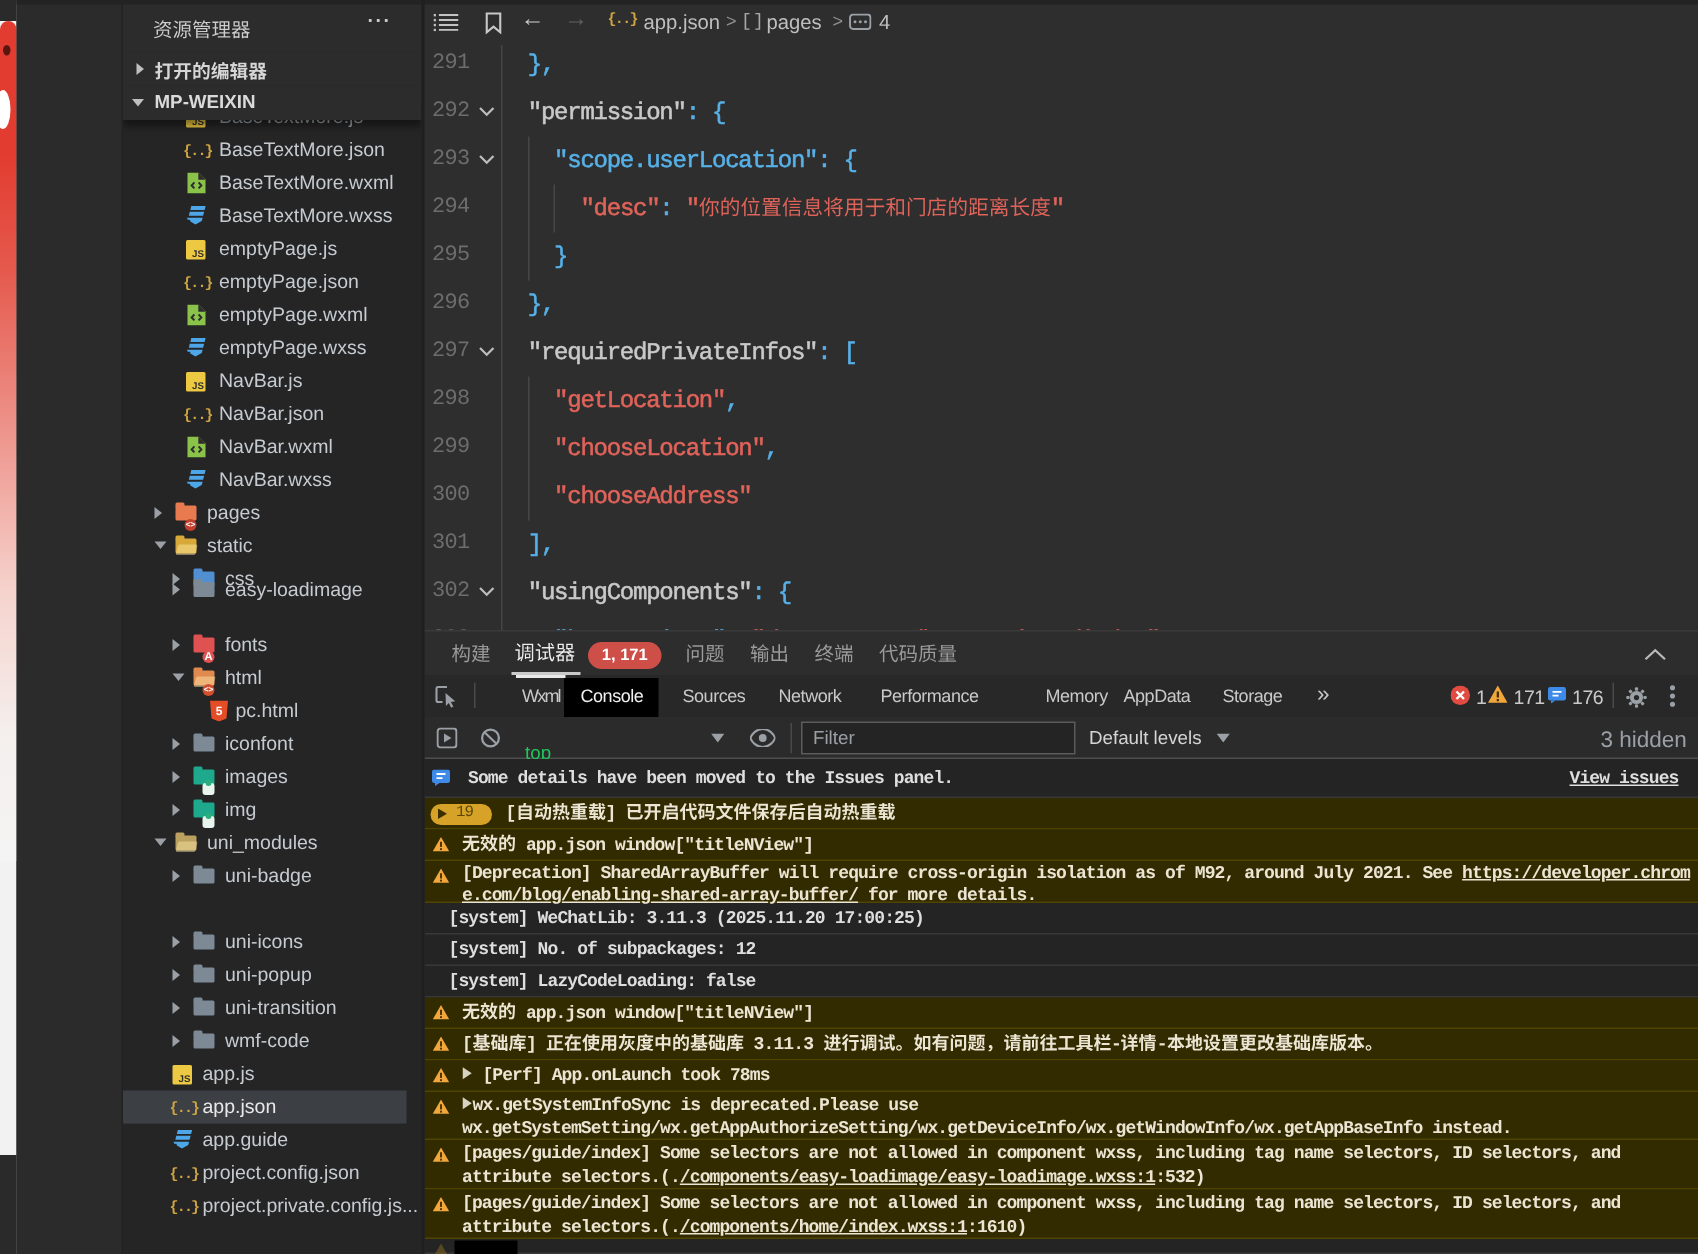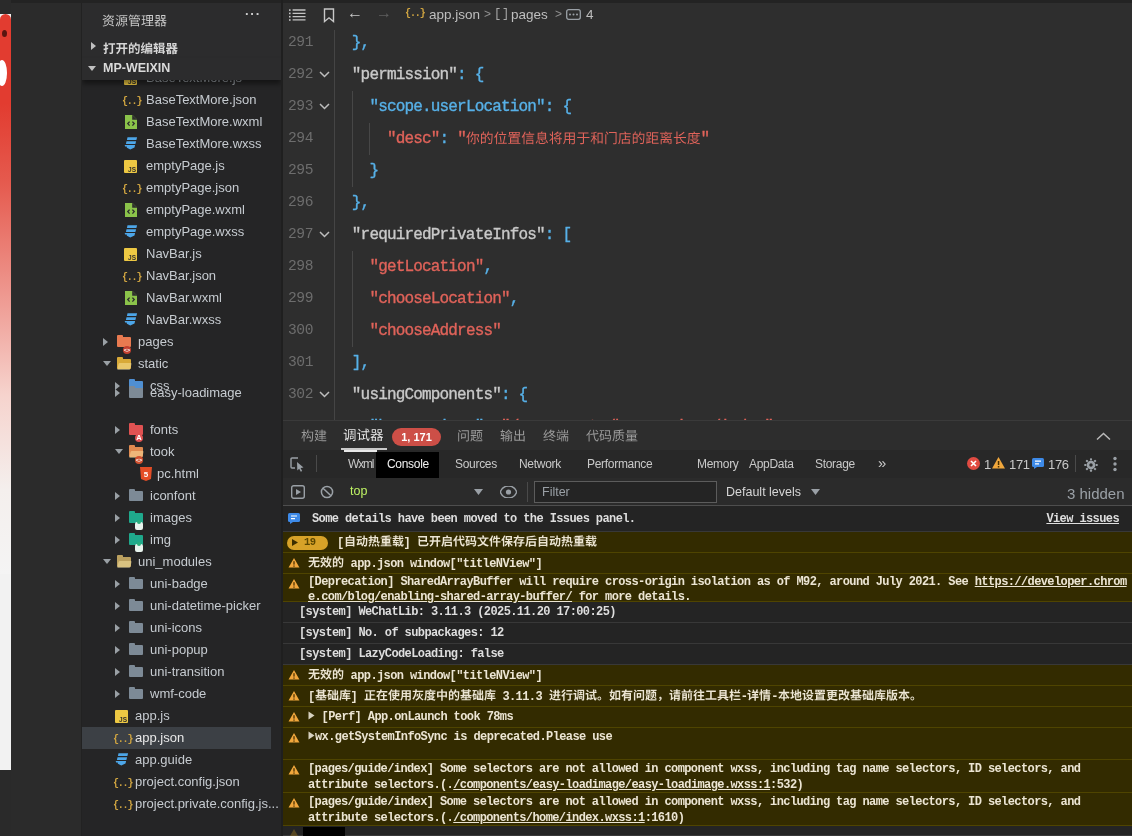--- a/index.html
+++ b/index.html
@@ -163,21 +163,21 @@
       <div class="trow" style="top:419px">
         <span class="tw twr" style="left:33px"></span>
         <span class="fold" style="left:47px;background:#e05252"></span>
         <span class="badge" style="left:53px;background:#e05252;color:#fff;font-size:7.5px">A</span>
         <span class="tlbl" style="left:68px;color:#c6cbd0">fonts</span>
       </div>
       <div class="trow" style="top:441px">
         <span class="tw twd" style="left:33px"></span>
         <span class="fold open" style="left:47px;background:#e08a50"></span>
         <span class="badge" style="left:53px;background:#d0502f">&lt;&gt;</span>
-        <span class="tlbl" style="left:68px;color:#c6cbd0">took</span>
+        <span class="tlbl" style="left:68px;color:#c6cbd0">html</span>
       </div>
       <div class="trow" style="top:463px">
         <svg class="fic" style="left:57px" width="12" height="14" viewBox="0 0 12 14">
           <path fill="#e44d26" d="M0 0 H12 L11 12 L6 14 L1 12 Z"></path>
           <text x="6" y="9.5" font-size="8" font-weight="bold" fill="#fff" text-anchor="middle" font-family="Liberation Sans">5</text>
         </svg>
         <span class="tlbl" style="left:75px;color:#c6cbd0">pc.html</span>
       </div>
       <div class="trow" style="top:485px">
         <span class="tw twr" style="left:33px"></span>
@@ -200,25 +200,20 @@
       </div>
       <div class="trow" style="top:551px">
         <span class="tw twd" style="left:21px"></span>
         <span class="fold open" style="left:35px;background:#bba05f"></span>
         <span class="tlbl" style="left:56px;color:#c6cbd0">uni_modules</span>
       </div>
       <div class="trow" style="top:573px">
         <span class="tw twr" style="left:33px"></span>
         <span class="fold" style="left:47px;background:#7d8a96"></span>
         <span class="tlbl" style="left:68px;color:#c6cbd0">uni-badge</span>
-      </div>
-      <div class="trow" style="top:595px">
-        <span class="tw twr" style="left:33px"></span>
-        <span class="fold" style="left:47px;background:#7d8a96"></span>
-        <span class="tlbl" style="left:68px;color:#c6cbd0">uni-datetime-picker</span>
       </div>
       <div class="trow" style="top:617px">
         <span class="tw twr" style="left:33px"></span>
         <span class="fold" style="left:47px;background:#7d8a96"></span>
         <span class="tlbl" style="left:68px;color:#c6cbd0">uni-icons</span>
       </div>
       <div class="trow" style="top:639px">
         <span class="tw twr" style="left:33px"></span>
         <span class="fold" style="left:47px;background:#7d8a96"></span>
         <span class="tlbl" style="left:68px;color:#c6cbd0">uni-popup</span>
@@ -437,21 +432,21 @@
 </div>
 <div id="dtool" class="abs">
 <svg class="abs" style="left:8px;top:7px" width="14" height="14" viewBox="0 0 14 14">
         <rect x="0.7" y="0.7" width="12.6" height="12.6" rx="2" fill="none" stroke="#9aa0a6" stroke-width="1.4"></rect>
         <path d="M5 4 L10 7 L5 10 Z" fill="#9aa0a6"></path>
       </svg>
 <svg class="abs" style="left:37px;top:7px" width="14" height="14" viewBox="0 0 14 14">
         <circle cx="7" cy="7" r="5.6" fill="none" stroke="#9aa0a6" stroke-width="1.5"></circle>
         <path d="M3 3.2 L11 10.8" stroke="#9aa0a6" stroke-width="1.5"></path>
       </svg>
-<span class="abs" style="left:67px;top:6px;font-size:12.5px;color:#bef264">top</span>
+<span class="abs" style="left:67px;top:17px;font-size:12.5px;color:#22c55e">top</span>
 <svg class="abs" style="left:191px;top:11px" width="9" height="6" viewBox="0 0 9 6">
         <path d="M0 0 H9 L4.5 6 Z" fill="#9aa0a6"></path>
       </svg>
 <svg class="abs" style="left:217px;top:8px" width="17" height="12" viewBox="0 0 17 12">
         <path d="M8.5 0 C4 0 1.2 3.5 0.3 6 C1.2 8.5 4 12 8.5 12 C13 12 15.8 8.5 16.7 6 C15.8 3.5 13 0 8.5 0 Z" fill="none" stroke="#9aa0a6" stroke-width="1.4"></path>
         <circle cx="8.5" cy="6" r="2.6" fill="#9aa0a6"></circle>
       </svg>
 <div class="abs" style="left:244px;top:4px;width:1px;height:20px;background:#4a4a4a"></div>
 <div class="abs" style="left:251px;top:3px;width:183px;height:22px;border:1px solid #5c5c5c;background:#242424">
         <span class="abs" style="left:7px;top:3px;font-size:12.5px;color:#9aa0a6">Filter</span>
@@ -470,21 +465,21 @@
           <path stroke="#fff" stroke-width="1.2" d="M3 3 H9 M3 5.7 H7"></path>
         </svg>
         <span class="ctext" style="top:6px;left:29px">Some details have been moved to the Issues panel.</span>
         <span class="ctext lnk" style="left:auto;right:13px;top:6px">View issues</span>
       </div>
       <div class="crow warn" style="top:26px;height:21px">
         <div class="abs" style="left:4px;top:3.5px;width:41px;height:14px;border-radius:7px;background:#d7a228">
           <svg class="abs" style="left:5px;top:3.5px" width="6" height="7" viewBox="0 0 6 7">
             <path d="M0 0 L6 3.5 L0 7 Z" fill="#3b2e00"></path>
           </svg>
-          <span class="abs" style="left:17px;top:0.5px;font-size:10.5px;color:#5b4700;font-family:Liberation Mono,monospace;font-weight:bold">19</span>
+          <span class="abs" style="left:17px;top:0.5px;font-size:10.5px;color:#5b4700;font-family:Liberation Mono,monospace;font-weight:normal">19</span>
         </div>
         <span class="ctext" style="left:54px;top:3px;color:#ece5d3">[<svg width="60.0" height="12.2" style="vertical-align:-1.7px;">
             <path transform="translate(0 10.56) scale(0.012000 -0.012000)" fill="#ece5d3" d="M265 391H743V288H265ZM265 502V605H743V502ZM265 177H743V73H265ZM428 851C423 812 412 763 400 720H144V-89H265V-38H743V-87H870V720H526C542 755 558 795 573 835ZM1081 772V667H1474V772ZM1090 20 1091 22V19C1120 38 1163 52 1412 117L1423 70L1519 100C1498 65 1473 32 1443 3C1473 -16 1513 -59 1532 -88C1674 53 1716 264 1730 517H1833C1824 203 1814 81 1792 53C1781 40 1772 37 1755 37C1733 37 1691 37 1643 41C1663 8 1677 -42 1679 -76C1731 -78 1782 -78 1814 -73C1849 -66 1872 -56 1897 -21C1931 25 1941 172 1951 578C1951 593 1952 632 1952 632H1734L1736 832H1617L1616 632H1504V517H1612C1605 358 1584 220 1525 111C1507 180 1468 286 1432 367L1335 341C1351 303 1367 260 1381 217L1211 177C1243 255 1274 345 1295 431H1492V540H1048V431H1172C1150 325 1115 223 1102 193C1086 156 1072 133 1052 127C1066 97 1084 42 1090 20ZM2327 109C2338 47 2346 -35 2346 -84L2464 -67C2463 -18 2451 61 2438 122ZM2531 111C2553 49 2576 -31 2582 -80L2702 -57C2694 -7 2668 71 2643 130ZM2735 113C2780 48 2833 -40 2854 -94L2968 -43C2943 12 2887 97 2841 157ZM2156 150C2124 80 2073 0 2033 -47L2148 -94C2189 -38 2239 47 2271 120ZM2541 851 2539 711H2422V610H2535C2532 564 2527 522 2520 484L2461 517L2410 443L2399 546L2300 523V606H2404V716H2300V847H2190V716H2057V606H2190V498L2034 465L2058 349L2190 382V289C2190 277 2186 273 2172 273C2159 273 2117 273 2077 275C2091 244 2106 198 2109 167C2176 167 2223 170 2257 187C2291 205 2300 234 2300 288V410L2406 437L2404 434L2488 383C2461 326 2421 279 2359 242C2385 222 2419 180 2433 153C2504 197 2552 252 2584 320C2622 294 2656 270 2679 249L2739 345C2710 368 2667 396 2620 425C2634 480 2642 542 2646 610H2739C2734 340 2735 171 2863 171C2938 171 2969 207 2980 330C2953 338 2913 356 2891 375C2888 304 2882 274 2868 274C2837 274 2841 433 2852 711H2651L2654 851ZM3153 540V221H3435V177H3120V86H3435V34H3046V-61H3957V34H3556V86H3892V177H3556V221H3854V540H3556V578H3950V672H3556V723C3666 731 3770 742 3858 756L3802 849C3632 821 3361 804 3127 800C3137 776 3149 735 3151 707C3241 708 3338 711 3435 716V672H3052V578H3435V540ZM3270 345H3435V300H3270ZM3556 345H3732V300H3556ZM3270 461H3435V417H3270ZM3556 461H3732V417H3556ZM4736 785C4777 742 4827 682 4848 642L4941 703C4918 742 4865 800 4823 840ZM4055 110 4065 3 4307 24V-86H4418V34L4573 49L4574 145L4418 134V190H4557L4558 289H4418V348H4307V289H4213C4230 314 4248 341 4265 370H4570V463H4316L4342 519L4267 539H4600C4609 386 4625 246 4655 139C4610 78 4558 27 4499 -14C4527 -35 4562 -71 4579 -97C4624 -63 4664 -23 4701 20C4735 -43 4780 -80 4838 -80C4921 -80 4955 -39 4972 117C4944 128 4905 154 4882 180C4877 75 4867 34 4848 34C4821 34 4797 67 4778 124C4841 224 4890 339 4926 466L4820 495C4800 419 4773 347 4741 281C4729 356 4720 444 4715 539H4957V632H4711C4709 702 4709 774 4711 848H4592C4592 775 4593 702 4596 632H4378V690H4543V782H4378V849H4264V782H4096V690H4264V632H4046V539H4221C4213 513 4203 487 4192 463H4060V370H4146C4135 351 4126 337 4120 329C4103 302 4087 284 4068 280C4082 251 4099 197 4105 175C4114 184 4150 190 4188 190H4307V126Z"></path>
           </svg>] <svg width="180.0" height="12.2" style="vertical-align:-1.7px;">
             <path transform="translate(0 10.56) scale(0.012000 -0.012000)" fill="#ece5d3" d="M91 793V674H711V461H255V597H131V130C131 -23 189 -62 383 -62C428 -62 669 -62 717 -62C900 -62 944 -7 967 183C932 190 877 210 846 230C831 84 816 58 712 58C653 58 434 58 382 58C272 58 255 67 255 130V343H711V296H836V793ZM1625 678V433H1396V462V678ZM1046 433V318H1262C1243 200 1189 84 1043 -4C1073 -24 1119 -67 1140 -94C1314 16 1371 167 1389 318H1625V-90H1751V318H1957V433H1751V678H1928V792H1079V678H1272V463V433ZM2289 322V-81H2406V-33H2790V-81H2912V322ZM2406 76V212H2790V76ZM2418 822C2433 789 2450 748 2463 713H2146V455C2146 315 2137 121 2028 -11C2056 -25 2107 -70 2127 -93C2235 36 2263 239 2268 396H2889V713H2597C2584 750 2560 808 2536 851ZM2269 602H2768V507H2269ZM3716 786C3768 736 3828 665 3853 619L3950 680C3921 727 3858 795 3806 842ZM3527 834C3530 728 3535 630 3543 539L3340 512L3357 397L3554 424C3591 117 3669 -72 3840 -87C3896 -91 3951 -45 3976 149C3954 161 3901 192 3878 218C3870 107 3858 56 3835 58C3754 69 3702 217 3674 440L3965 480L3948 593L3662 555C3655 641 3651 735 3649 834ZM3284 841C3223 690 3118 542 3009 449C3030 420 3065 356 3076 327C3112 360 3147 398 3181 440V-88H3305V620C3341 680 3373 743 3399 804ZM4419 218V112H4776V218ZM4487 652C4480 543 4465 402 4451 315H4483L4828 314C4813 131 4794 52 4772 31C4762 20 4752 18 4736 18C4717 18 4678 18 4637 22C4654 -7 4667 -53 4669 -85C4717 -87 4761 -86 4789 -83C4822 -79 4845 -69 4869 -42C4904 -4 4926 104 4946 369C4948 383 4950 416 4950 416H4839C4854 541 4869 683 4876 795L4792 803L4773 798H4439V690H4753C4746 608 4736 507 4725 416H4576C4585 489 4593 573 4599 645ZM4043 805V697H4150C4125 564 4084 441 4021 358C4037 323 4059 247 4063 216C4077 233 4091 252 4104 272V-42H4205V33H4382V494H4208C4230 559 4248 628 4262 697H4404V805ZM4205 389H4279V137H4205ZM5412 822C5435 779 5458 722 5469 681H5044V564H5202C5256 423 5326 302 5416 202C5312 121 5182 64 5025 25C5049 -3 5085 -59 5098 -88C5259 -41 5394 26 5505 116C5611 27 5740 -39 5898 -81C5916 -48 5952 4 5979 31C5828 65 5702 125 5598 204C5687 301 5755 420 5806 564H5960V681H5524L5609 708C5597 749 5567 813 5540 860ZM5507 286C5430 365 5370 459 5326 564H5672C5631 454 5577 362 5507 286ZM6316 365V248H6587V-89H6708V248H6966V365H6708V538H6918V656H6708V837H6587V656H6505C6515 694 6525 732 6533 771L6417 794C6395 672 6353 544 6299 465C6328 453 6379 425 6403 408C6425 444 6446 489 6465 538H6587V365ZM6242 846C6192 703 6107 560 6018 470C6039 440 6072 375 6083 345C6103 367 6123 391 6143 417V-88H6257V595C6295 665 6329 738 6356 810ZM7499 700H7793V566H7499ZM7386 806V461H7583V370H7319V262H7524C7463 173 7374 92 7283 45C7310 22 7348 -22 7366 -51C7446 -1 7522 77 7583 165V-90H7703V169C7761 80 7833 -1 7907 -53C7926 -24 7965 20 7992 42C7907 91 7820 174 7762 262H7962V370H7703V461H7914V806ZM7255 847C7202 704 7111 562 7018 472C7039 443 7071 378 7082 349C7108 375 7133 405 7158 438V-87H7272V613C7308 677 7340 745 7366 811ZM8603 344V275H8349V163H8603V40C8603 27 8598 23 8582 22C8566 22 8506 22 8456 25C8471 -9 8485 -56 8490 -90C8570 -91 8629 -89 8671 -73C8714 -55 8724 -23 8724 37V163H8962V275H8724V312C8791 359 8858 418 8909 472L8833 533L8808 527H8426V419H8700C8669 391 8634 364 8603 344ZM8368 850C8357 807 8343 763 8326 719H8055V604H8275C8213 484 8128 374 8018 303C8037 274 8063 221 8075 188C8108 211 8140 236 8169 262V-88H8290V398C8337 462 8377 532 8410 604H8947V719H8459C8471 753 8483 786 8493 820ZM9138 765V490C9138 340 9129 132 9021 -10C9048 -25 9100 -67 9121 -92C9236 55 9260 292 9263 460H9968V574H9263V665C9484 677 9723 704 9905 749L9808 847C9646 805 9378 778 9138 765ZM9316 349V-89H9437V-44H9773V-86H9901V349ZM9437 67V238H9773V67ZM10265 391H10743V288H10265ZM10265 502V605H10743V502ZM10265 177H10743V73H10265ZM10428 851C10423 812 10412 763 10400 720H10144V-89H10265V-38H10743V-87H10870V720H10526C10542 755 10558 795 10573 835ZM11081 772V667H11474V772ZM11090 20 11091 22V19C11120 38 11163 52 11412 117L11423 70L11519 100C11498 65 11473 32 11443 3C11473 -16 11513 -59 11532 -88C11674 53 11716 264 11730 517H11833C11824 203 11814 81 11792 53C11781 40 11772 37 11755 37C11733 37 11691 37 11643 41C11663 8 11677 -42 11679 -76C11731 -78 11782 -78 11814 -73C11849 -66 11872 -56 11897 -21C11931 25 11941 172 11951 578C11951 593 11952 632 11952 632H11734L11736 832H11617L11616 632H11504V517H11612C11605 358 11584 220 11525 111C11507 180 11468 286 11432 367L11335 341C11351 303 11367 260 11381 217L11211 177C11243 255 11274 345 11295 431H11492V540H11048V431H11172C11150 325 11115 223 11102 193C11086 156 11072 133 11052 127C11066 97 11084 42 11090 20ZM12327 109C12338 47 12346 -35 12346 -84L12464 -67C12463 -18 12451 61 12438 122ZM12531 111C12553 49 12576 -31 12582 -80L12702 -57C12694 -7 12668 71 12643 130ZM12735 113C12780 48 12833 -40 12854 -94L12968 -43C12943 12 12887 97 12841 157ZM12156 150C12124 80 12073 0 12033 -47L12148 -94C12189 -38 12239 47 12271 120ZM12541 851 12539 711H12422V610H12535C12532 564 12527 522 12520 484L12461 517L12410 443L12399 546L12300 523V606H12404V716H12300V847H12190V716H12057V606H12190V498L12034 465L12058 349L12190 382V289C12190 277 12186 273 12172 273C12159 273 12117 273 12077 275C12091 244 12106 198 12109 167C12176 167 12223 170 12257 187C12291 205 12300 234 12300 288V410L12406 437L12404 434L12488 383C12461 326 12421 279 12359 242C12385 222 12419 180 12433 153C12504 197 12552 252 12584 320C12622 294 12656 270 12679 249L12739 345C12710 368 12667 396 12620 425C12634 480 12642 542 12646 610H12739C12734 340 12735 171 12863 171C12938 171 12969 207 12980 330C12953 338 12913 356 12891 375C12888 304 12882 274 12868 274C12837 274 12841 433 12852 711H12651L12654 851ZM13153 540V221H13435V177H13120V86H13435V34H13046V-61H13957V34H13556V86H13892V177H13556V221H13854V540H13556V578H13950V672H13556V723C13666 731 13770 742 13858 756L13802 849C13632 821 13361 804 13127 800C13137 776 13149 735 13151 707C13241 708 13338 711 13435 716V672H13052V578H13435V540ZM13270 345H13435V300H13270ZM13556 345H13732V300H13556ZM13270 461H13435V417H13270ZM13556 461H13732V417H13556ZM14736 785C14777 742 14827 682 14848 642L14941 703C14918 742 14865 800 14823 840ZM14055 110 14065 3 14307 24V-86H14418V34L14573 49L14574 145L14418 134V190H14557L14558 289H14418V348H14307V289H14213C14230 314 14248 341 14265 370H14570V463H14316L14342 519L14267 539H14600C14609 386 14625 246 14655 139C14610 78 14558 27 14499 -14C14527 -35 14562 -71 14579 -97C14624 -63 14664 -23 14701 20C14735 -43 14780 -80 14838 -80C14921 -80 14955 -39 14972 117C14944 128 14905 154 14882 180C14877 75 14867 34 14848 34C14821 34 14797 67 14778 124C14841 224 14890 339 14926 466L14820 495C14800 419 14773 347 14741 281C14729 356 14720 444 14715 539H14957V632H14711C14709 702 14709 774 14711 848H14592C14592 775 14593 702 14596 632H14378V690H14543V782H14378V849H14264V782H14096V690H14264V632H14046V539H14221C14213 513 14203 487 14192 463H14060V370H14146C14135 351 14126 337 14120 329C14103 302 14087 284 14068 280C14082 251 14099 197 14105 175C14114 184 14150 190 14188 190H14307V126Z"></path>
           </svg></span>
       </div>
       <div class="crow warn" style="top:47px;height:21px">
         <svg class="witri" style="top:5px" width="12" height="11" viewBox="0 0 12 11">
           <path d="M6 0 L12 10.5 H0 Z" fill="#f1a73c"></path>
@@ -553,20 +548,21 @@
       </div>
       <div class="crow warn" style="top:222px;height:32px">
         <svg class="witri" style="top:5px" width="12" height="11" viewBox="0 0 12 11">
           <path d="M6 0 L12 10.5 H0 Z" fill="#f1a73c"></path>
           <rect x="5.3" y="3.5" width="1.4" height="3.8" fill="#4a3000"></rect>
           <rect x="5.3" y="8.2" width="1.4" height="1.4" fill="#4a3000"></rect>
         </svg>
         <span class="ctext" style="top:2px"><svg style="vertical-align:0px" width="7" height="9" viewBox="0 0 7 9">
             <path d="M0.5 0.5 L6.5 4.5 L0.5 8.5 Z" fill="#d8d2c0"></path>
           </svg>wx.getSystemInfoSync is deprecated.Please use</span>
+        <span class="ctext" style="top:17px">wx.getSystemSetting/wx.getAppAuthorizeSetting/wx.getDeviceInfo/wx.getWindowInfo/wx.getAppBaseInfo instead.</span>
       </div>
       <div class="crow warn" style="top:254px;height:33px">
         <svg class="witri" style="top:5px" width="12" height="11" viewBox="0 0 12 11">
           <path d="M6 0 L12 10.5 H0 Z" fill="#f1a73c"></path>
           <rect x="5.3" y="3.5" width="1.4" height="3.8" fill="#4a3000"></rect>
           <rect x="5.3" y="8.2" width="1.4" height="1.4" fill="#4a3000"></rect>
         </svg>
         <span class="ctext" style="top:2px">[pages/guide/index] Some selectors are not allowed in component wxss, including tag name selectors, ID selectors, and</span>
         <span class="ctext" style="top:18px">attribute selectors.(.<span class="lnk">/components/easy-loadimage/easy-loadimage.wxss:1</span>:532)</span>
       </div>

